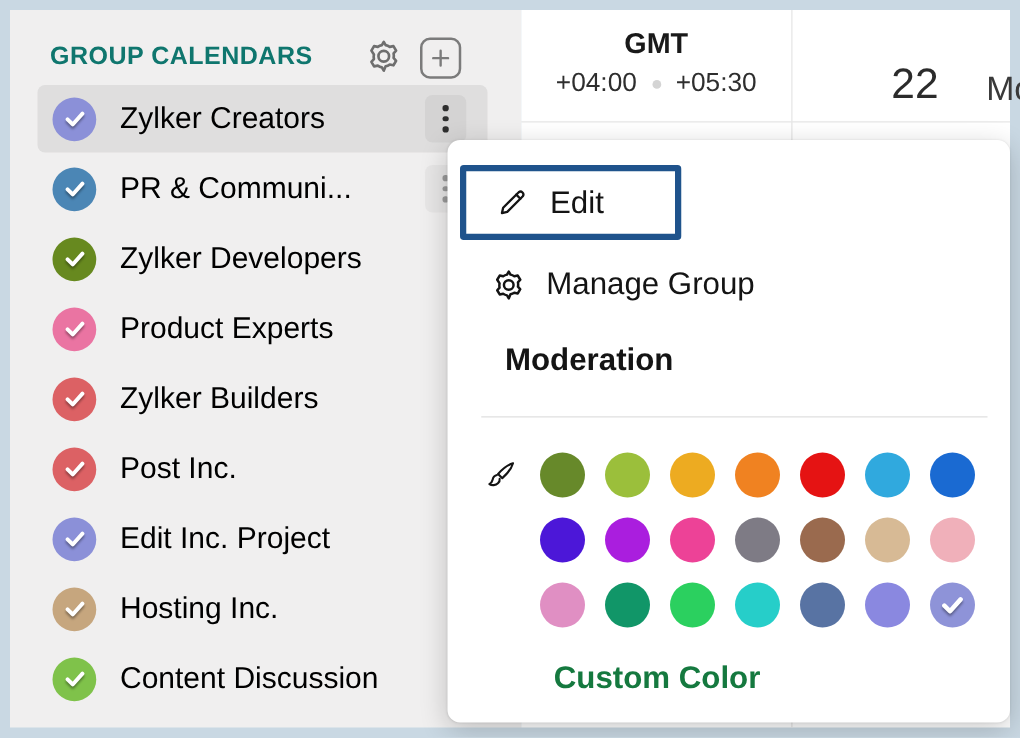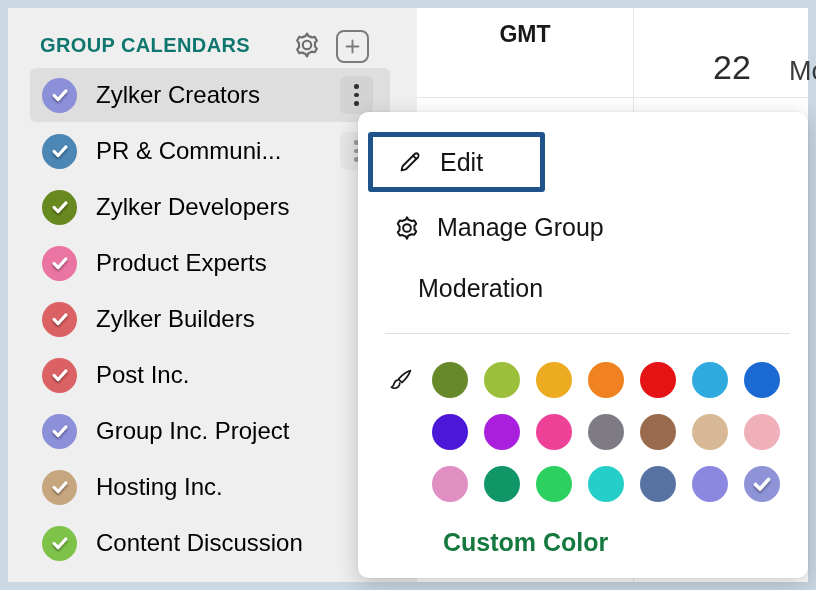--- a/index.html
+++ b/index.html
@@ -41,21 +41,21 @@
     box-shadow:0 6px 22px rgba(0,0,0,.20), 0 0 2px rgba(0,0,0,.10);z-index:10;}
   .edit-box{position:absolute;left:10px;top:20px;width:177px;height:60px;border:5px solid #1F538C;
     border-radius:3px;box-sizing:border-box;display:flex;align-items:center;cursor:pointer;}
   .edit-box .mi-icon{margin-left:23px;}
   .menu-item{position:absolute;left:0;width:450px;height:55px;display:flex;align-items:center;cursor:pointer;}
   .mi-manage{top:88px;}
   .mi-moderation{top:149px;}
   .mi-icon{width:28px;height:28px;flex:none;display:flex;align-items:center;justify-content:center;}
   .mi-manage .mi-icon{margin-left:35px;}
   .mi-label{margin-left:16px;font-size:25px;color:#141414;white-space:nowrap;}
-  .mi-moderation .mi-label{margin-left:60px;}
+  .mi-moderation .mi-label{margin-left:46px;font-weight:bold;}
   .menu-divider{position:absolute;left:27px;top:221px;width:405px;height:1px;background:#E0E0E0;}
   .palette-brush{position:absolute;left:29px;top:255px;width:27px;height:27px;}
   .swatches{position:absolute;left:74px;top:250px;display:grid;grid-template-columns:repeat(7,36px);gap:16px;}
   .swatch{width:36px;height:36px;border-radius:50%;cursor:pointer;display:flex;align-items:center;justify-content:center;}
   .swatch svg{filter:drop-shadow(0 2px 1px rgba(0,0,0,.35));}
   .custom-color{position:absolute;left:85px;top:416px;font-size:25px;font-weight:600;cursor:pointer;text-decoration:none;}
 </style>
 </head>
 <body>
 
@@ -138,21 +138,21 @@
     </span>
     <span class="cal-label">Post Inc.</span>
   </div>
 
   <div class="cal-row" style="top:396px">
     <span class="cal-check" style="background-color: rgb(139, 144, 216);">
       <svg width="22" height="22" viewBox="0 0 24 24">
           <path d="M5.5 12.5l4.5 4.5 8.5-9.5" fill="none" stroke="#fff" stroke-width="3.4" stroke-linecap="round" stroke-linejoin="round"></path>
         </svg>
     </span>
-    <span class="cal-label">Group Inc. Project</span>
+    <span class="cal-label">Edit Inc. Project</span>
   </div>
 
   <div class="cal-row" style="top:452px">
     <span class="cal-check" style="background-color: rgb(198, 166, 126);">
       <svg width="22" height="22" viewBox="0 0 24 24">
           <path d="M5.5 12.5l4.5 4.5 8.5-9.5" fill="none" stroke="#fff" stroke-width="3.4" stroke-linecap="round" stroke-linejoin="round"></path>
         </svg>
     </span>
     <span class="cal-label">Hosting Inc.</span>
   </div>
@@ -165,20 +165,25 @@
     </span>
     <span class="cal-label">Content Discussion</span>
   </div>
 </div>
 
 <div class="calendar">
   <div class="col-div"></div>
   <div class="hdr-div"></div>
   <div class="tz-cell">
     <div class="tz-label">GMT</div>
+    <div class="tz-offsets">
+      <span>+04:00</span>
+      <span class="tz-dot"></span>
+      <span>+05:30</span>
+    </div>
   </div>
   <span class="date-num">22</span>
   <span class="date-day">Mo</span>
 </div>
 
 <div class="menu">
 
   <div class="edit-box" style="border-color: rgb(31, 83, 140);">
     <span class="mi-icon">
       <svg width="26" height="26" viewBox="0 0 24 24" fill="none" stroke="#141414" stroke-width="1.7" stroke-linecap="round" stroke-linejoin="round">

